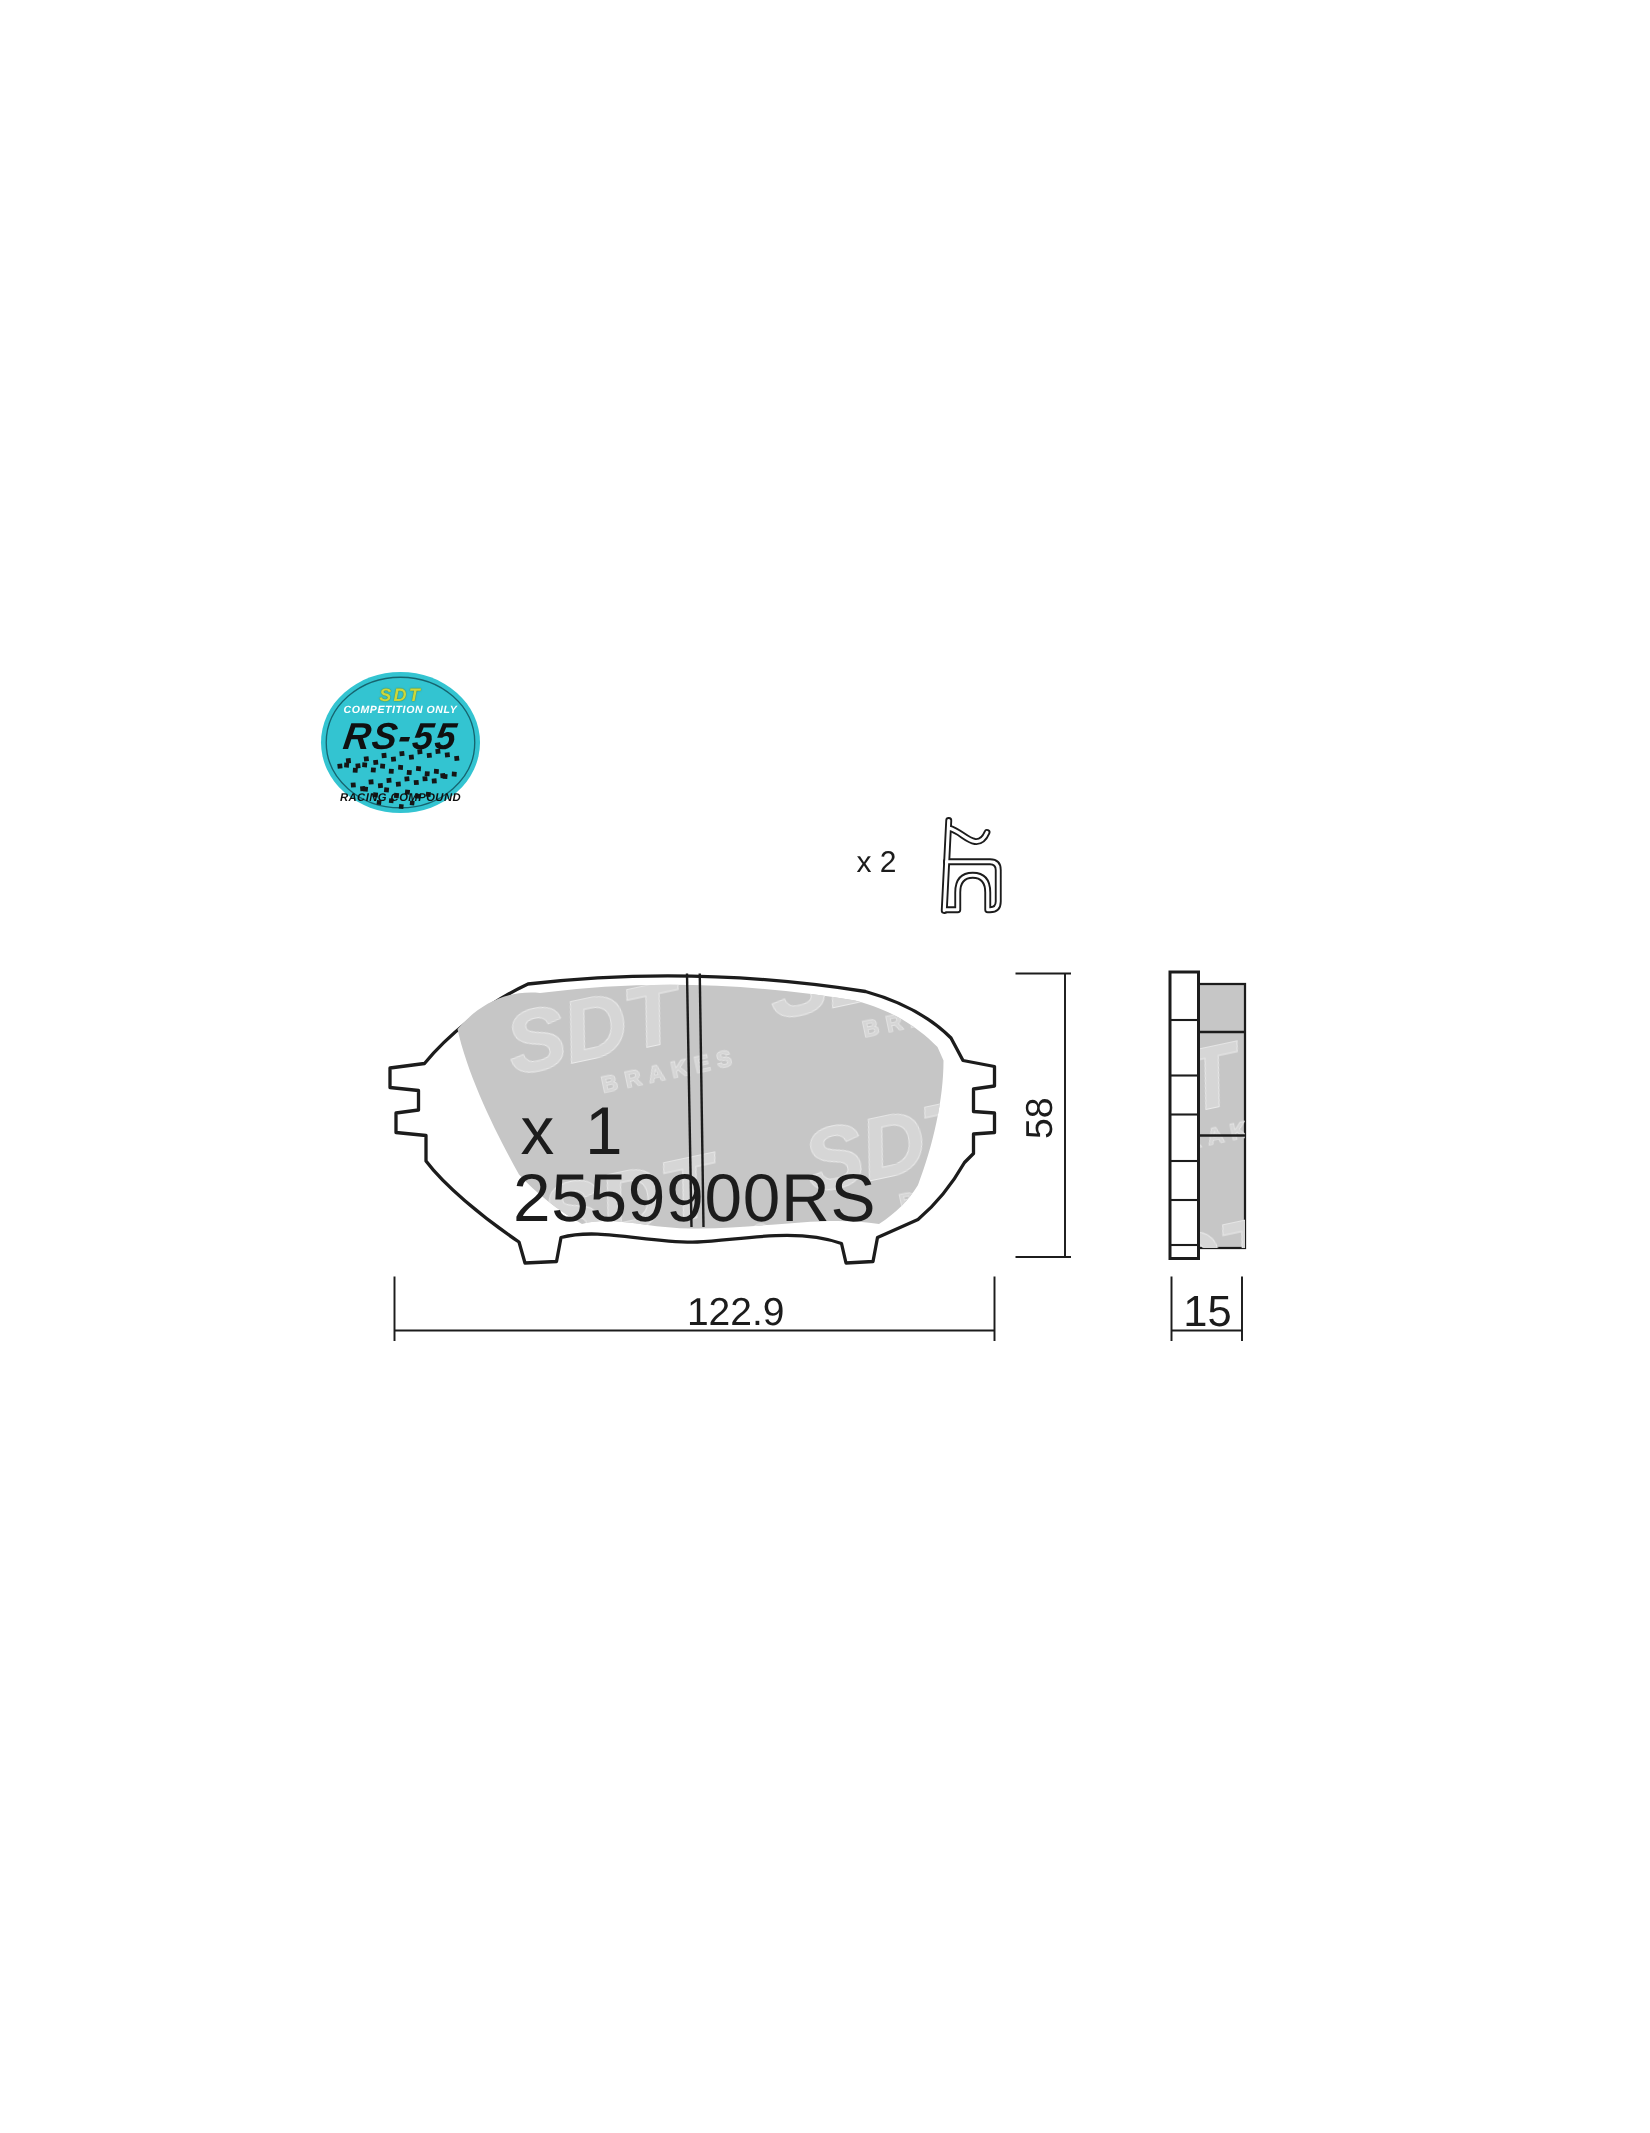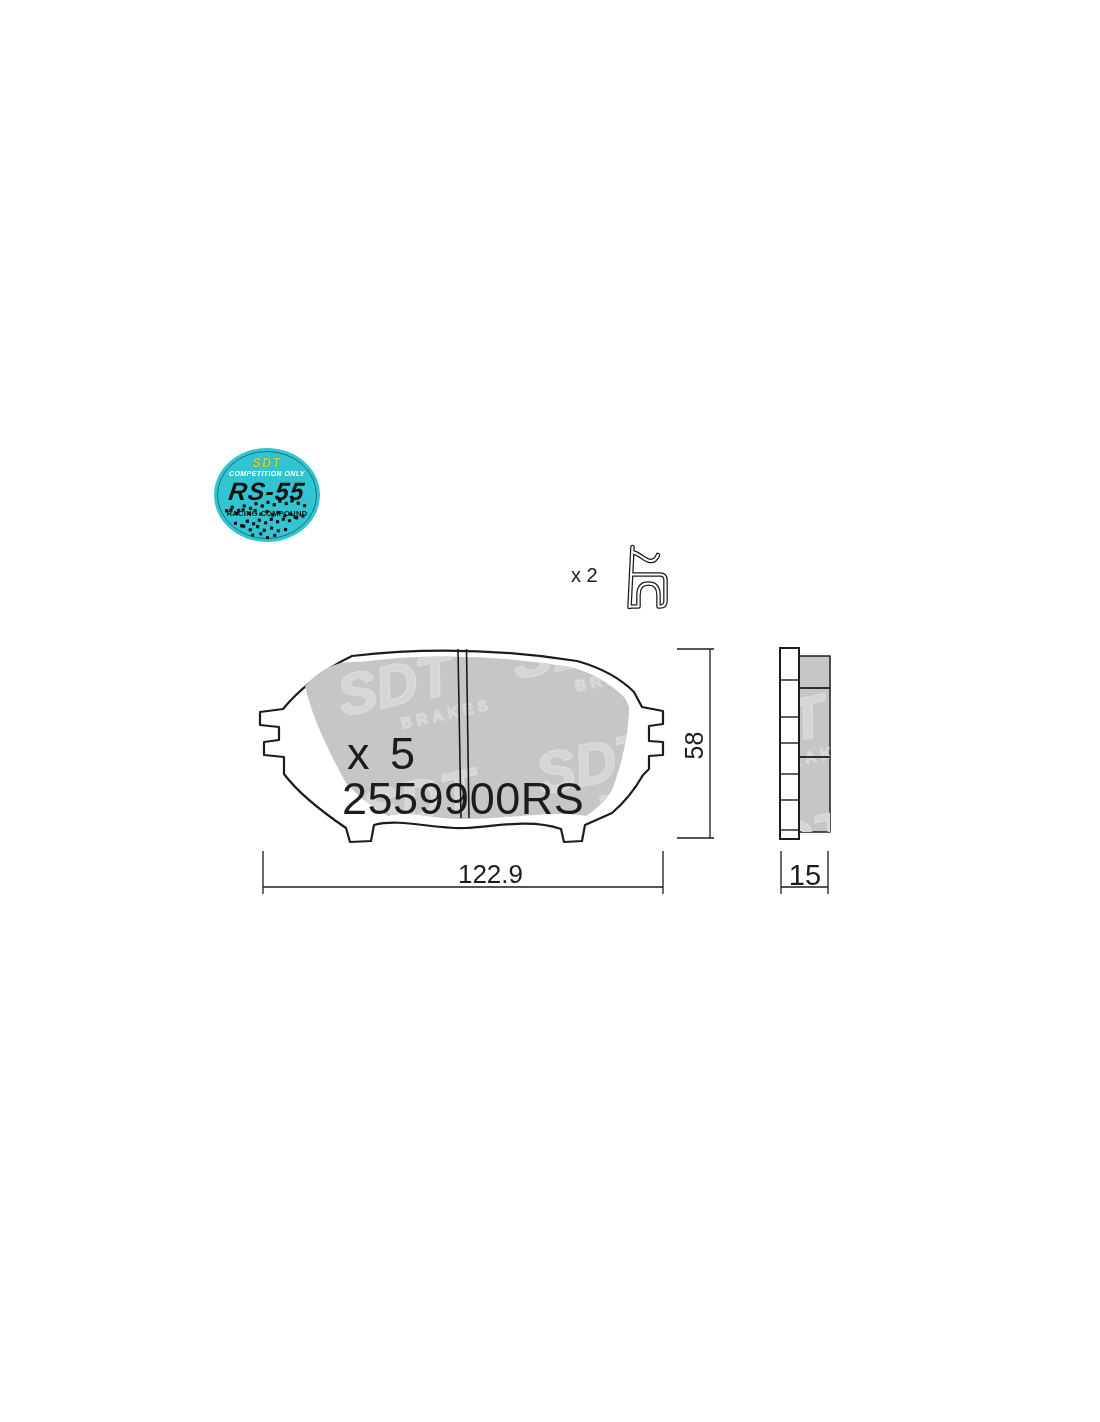--- a/index.html
+++ b/index.html
@@ -25,21 +25,21 @@
     background:#33c4d1; border-radius:50%;
   }
   .badge svg { position:absolute; left:0; top:0; }
   .badge .btxt { position:absolute; left:0; width:100%; text-align:center; line-height:1; }
   .badge-brand    { top:9px;  font-size:12px; font-style:italic; font-weight:900;
                     color:#ccd83c; letter-spacing:1.5px; text-shadow:0 0 1px #4a6b12; }
   .badge-line1    { top:22px; font-size:7px;  font-style:italic; font-weight:800;
                     color:#ffffff; letter-spacing:0.4px; }
   .badge-compound { top:31px; font-size:25px; font-style:italic; font-weight:900;
                     color:#101010; letter-spacing:1px; transform:skewX(-8deg); }
-  .badge-line2    { top:62px; font-size:7.5px; font-weight:900;
+  .badge-line2    { top:80px; font-size:7.5px; font-style:italic; font-weight:900;
                     color:#101010; letter-spacing:0.3px; }
 
   
   .ln   { stroke:#1c1c1c; fill:none; }
   .wm-main { font-family:"Liberation Sans",sans-serif; font-style:italic; font-weight:900;
              font-size:58px; stroke:#ebebeb; stroke-width:1.2px; paint-order:stroke; }
   .wm-sub  { font-family:"Liberation Sans",sans-serif; font-weight:700; font-size:15px;
              letter-spacing:5px; stroke:#ebebeb; stroke-width:0.8px; paint-order:stroke; }
 </style>
 </head>
@@ -191,19 +191,19 @@
         </g>
       </g>
     </svg>
     <div class="btxt badge-brand">SDT</div>
     <div class="btxt badge-line1">COMPETITION ONLY</div>
     <div class="btxt badge-compound">RS-55</div>
     <div class="btxt badge-line2">RACING COMPOUND</div>
   </div>
 
   <span class="label clip-qty">x 2</span>
-  <span class="label pad-qty">x 5</span>
+  <span class="label pad-qty">x 1</span>
   <span class="label part-num">2559900RS</span>
   <span class="label dim-width">122.9</span>
   <span class="label dim-height">58</span>
   <span class="label dim-thick">15</span>
 
 </div>
 
 </body></html>

